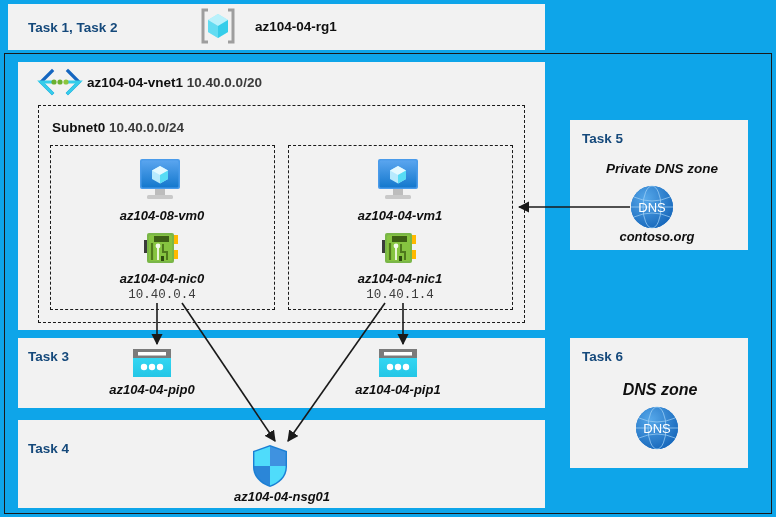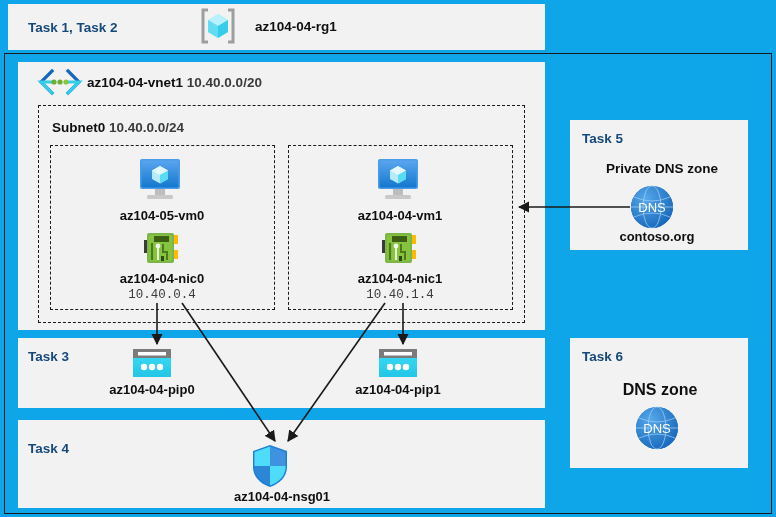--- a/index.html
+++ b/index.html
@@ -57,20 +57,21 @@
     color: #3b3b3b;
   }
   .node-label {
     position: absolute;
     text-align: center;
     font-size: 13px;
     font-weight: bold;
     color: #0f0f0f;
     white-space: nowrap;
     transform: translateX(-50%);
+    font-style: italic;
   }
   .node-sub {
     position: absolute;
     text-align: center;
     font-size: 12.5px;
     font-weight: normal;
     color: #3b3b3b;
     white-space: nowrap;
     transform: translateX(-50%);
     font-family: Liberation Mono, monospace;
@@ -173,21 +174,21 @@
             <stop offset="100%" stop-color="#1478cd"></stop>
       </linearGradient>
         </defs>
       <polygon points="25,9 33,13.5 33,22 25,26.5 17,22 17,13.5" fill="#bfefff" opacity="0.95"></polygon>
       <polygon points="25,9 33,13.5 25,18 17,13.5" fill="#e4f9ff"></polygon>
       <polygon points="25,18 33,13.5 33,22 25,26.5" fill="#57dcf5"></polygon>
       <rect x="20" y="32" width="10" height="6" fill="#bdbdbd"></rect>
       <rect x="12" y="38" width="26" height="4" rx="1.5" fill="#c9c9c9"></rect>
     </svg>
   </div>
-  <div class="node-label" style="left:162px; top:208px;">az104-05-vm0</div>
+  <div class="node-label" style="left:162px; top:208px;">az104-08-vm0</div>
 
   <div class="icon" style="left:162px; top:230px;">
     <svg width="42" height="38" viewBox="0 0 42 38">
       <rect x="31" y="5" width="6" height="9" fill="#ffb900"></rect>
       <rect x="31" y="20" width="6" height="9" fill="#ffb900"></rect>
       <rect x="3" y="10" width="5" height="13" fill="#3b3b3b"></rect>
       <rect x="6" y="3" width="27" height="30" rx="2" fill="#7ab648"></rect>
       <rect x="8" y="5" width="23" height="26" rx="1.5" fill="#86c440"></rect>
       <rect x="13" y="6" width="15" height="6" fill="#3d5f14"></rect>
       <path d="M11 13 L11 30" stroke="#4f7a1c" stroke-width="2.2" fill="none"></path>

